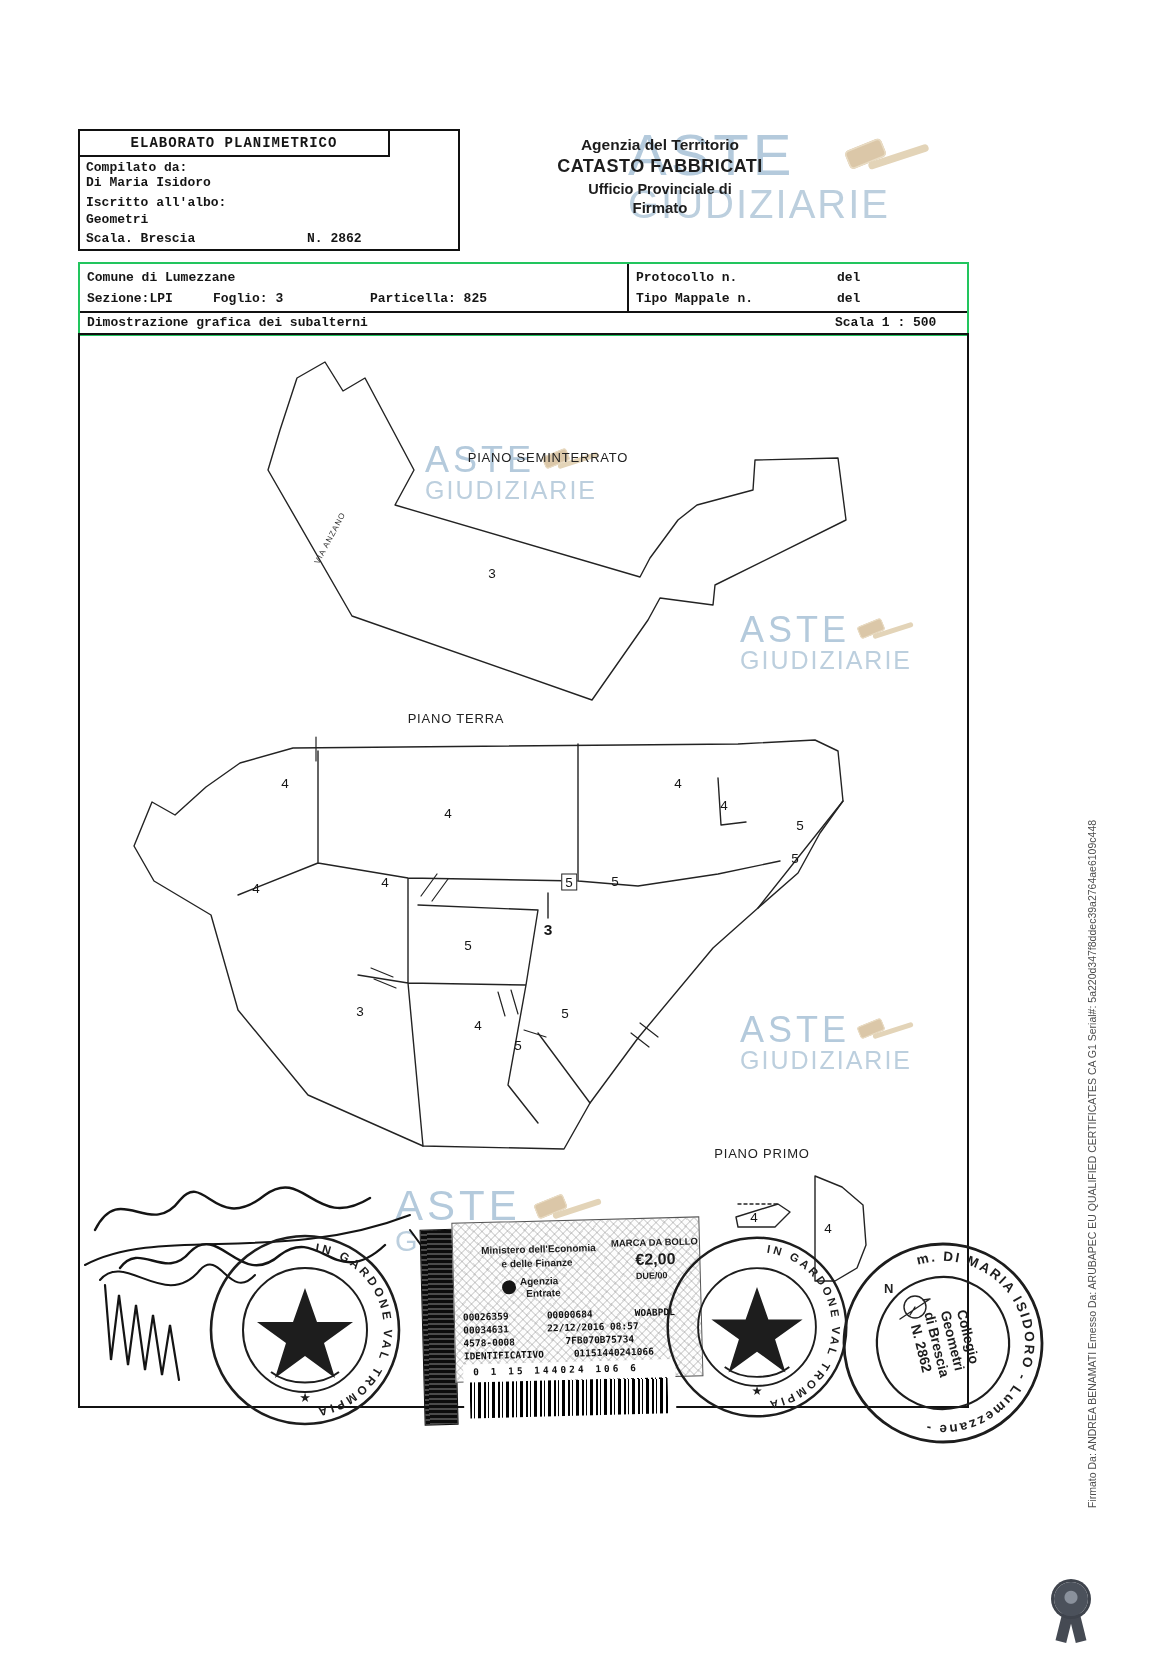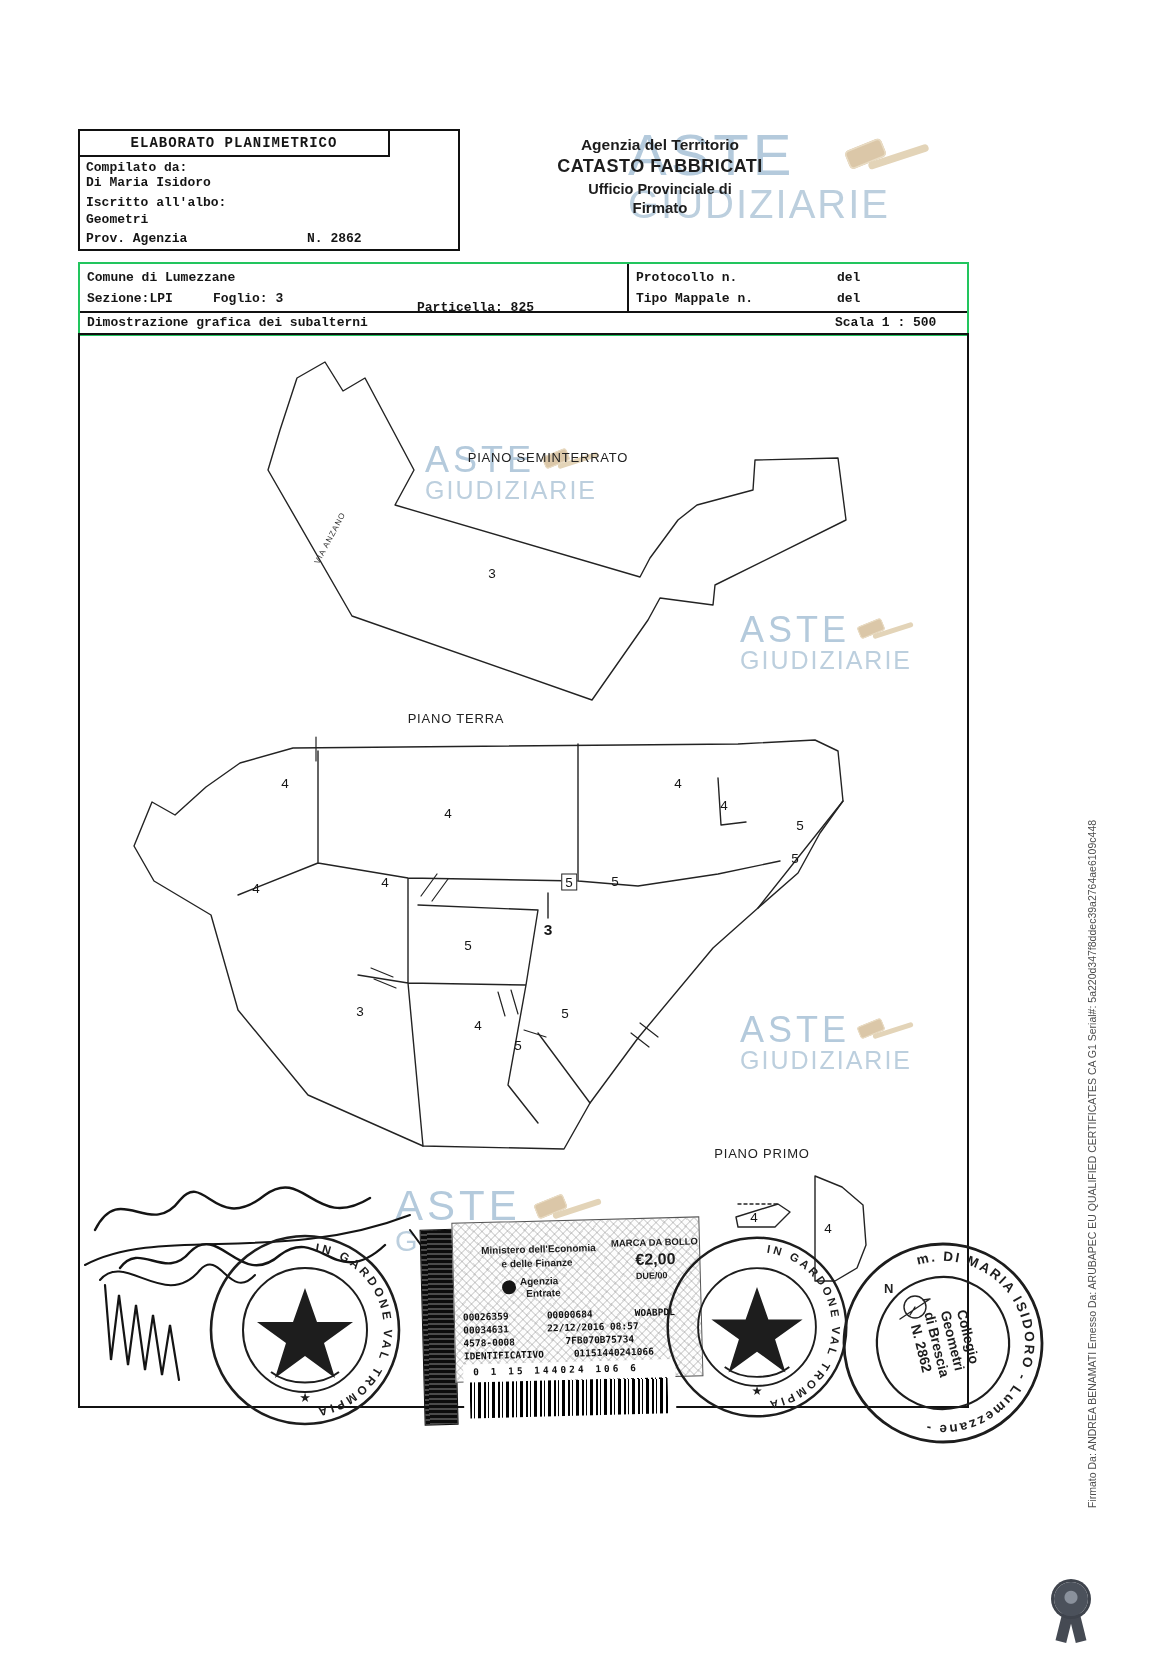--- a/index.html
+++ b/index.html
@@ -113,38 +113,38 @@
         <span class="handle"></span>
       </span>
   </div>
 
   <div class="abs hdr-box">
     <div class="abs hdr-title-box mono">ELABORATO PLANIMETRICO</div>
     <div class="abs mono hline" style="left:6px;top:29px;">Compilato da:</div>
     <div class="abs mono hline" style="left:6px;top:44px;">Di Maria Isidoro</div>
     <div class="abs mono hline" style="left:6px;top:64px;">Iscritto all'albo:</div>
     <div class="abs mono hline" style="left:6px;top:81px;">Geometri</div>
-    <div class="abs mono hline" style="left:6px;top:100px;">Prov. Agenzia</div>
+    <div class="abs mono hline" style="left:6px;top:100px;">Scala. Brescia</div>
     <div class="abs mono hline" style="left:227px;top:100px;">N. 2862</div>
   </div>
 
   <div class="abs agency">
     <div style="font-size:15.5px;">Agenzia del Territorio</div>
     <div style="font-size:18px;letter-spacing:.5px;margin-top:2px;">CATASTO FABBRICATI</div>
     <div style="font-size:14.5px;margin-top:4px;">Ufficio Provinciale di</div>
     <div style="font-size:15px;margin-top:2px;">Firmato</div>
   </div>
 
   <div class="abs info-box">
     <div class="abs info-vdiv"></div>
     <div class="abs info-hdiv"></div>
     <div class="abs mono cell" style="left:7px;top:6px;">Comune di Lumezzane</div>
     <div class="abs mono cell" style="left:7px;top:27px;">Sezione:LPI</div>
     <div class="abs mono cell" style="left:133px;top:27px;font-family:Liberation Mono, monospace;">Foglio: 3</div>
-    <div class="abs mono cell" style="left:290px;top:36px;margin-left:47px;">Particella: 825</div>
+    <div class="abs mono cell" style="left:290px;top:27px;">Particella: 825</div>
     <div class="abs mono cell" style="left:556px;top:6px;">Protocollo n.</div>
     <div class="abs mono cell" style="left:757px;top:6px;">del</div>
     <div class="abs mono cell" style="left:556px;top:27px;">Tipo Mappale n.</div>
     <div class="abs mono cell" style="left:757px;top:27px;">del</div>
     <div class="abs mono cell" style="left:7px;top:51px;">Dimostrazione grafica dei subalterni</div>
     <div class="abs mono cell" style="left:755px;top:51px;">Scala 1 : 500</div>
   </div>
 
   <div class="abs draw-box"></div>
 

